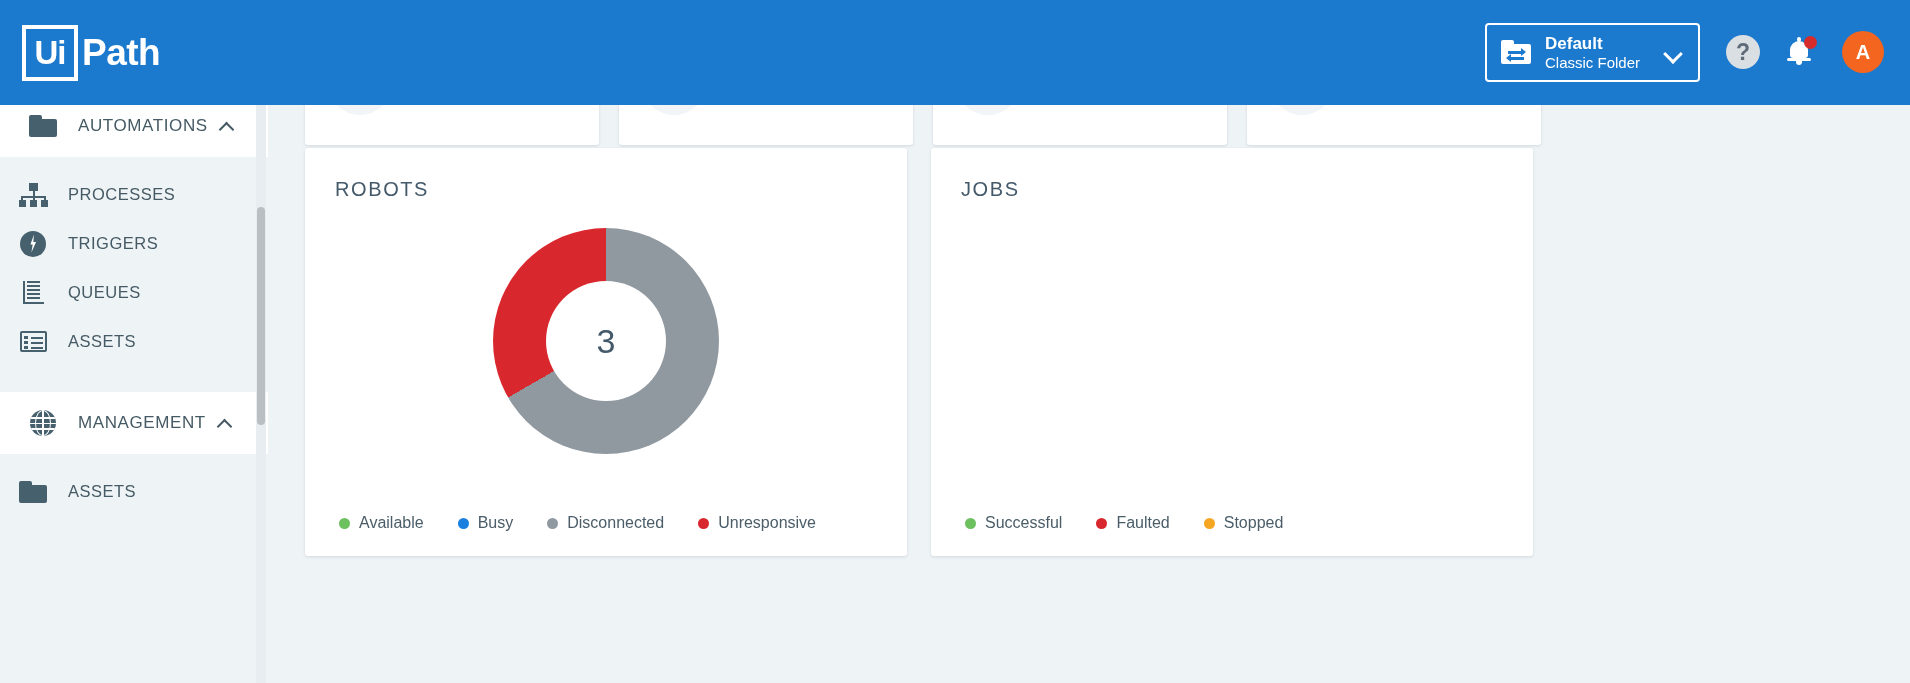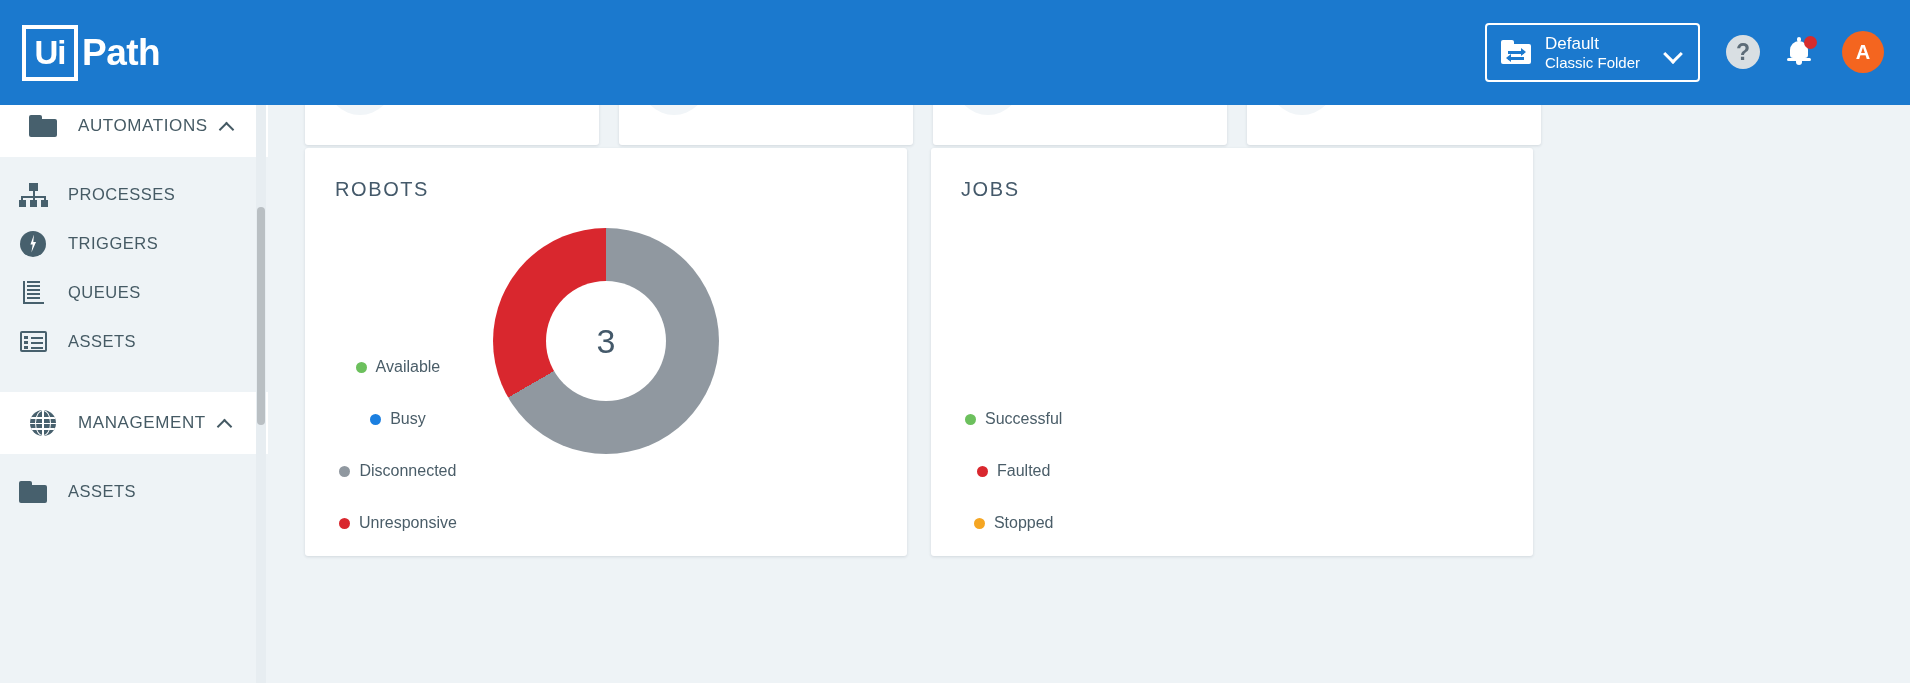--- a/index.html
+++ b/index.html
@@ -65,21 +65,21 @@
   }
   .folder-ico .h1 {
     left: 20px; top: 8px;
     border-width: 4px 0 4px 5px; border-color: transparent transparent transparent #1b79ce;
   }
   .folder-ico .h2 {
     left: 5px; top: 14px;
     border-width: 4px 5px 4px 0; border-color: transparent #1b79ce transparent transparent;
   }
   .folder-labels { line-height: 1.15; }
-  .folder-labels .l1 { color: #fff; font-size: 17px; font-weight: 400; }
+  .folder-labels .l1 { color: #fff; font-size: 17px; font-weight: 700; }
   .folder-labels .l2 { color: #fff; font-size: 15px; font-weight: 400; }
   .chev {
     margin-left: auto; width: 17px; height: 10px; position: relative;
   }
   .chev::before {
     content: ""; position: absolute; left: 1px; top: 0;
     width: 11px; height: 11px;
     border-right: 3px solid #fff; border-bottom: 3px solid #fff;
     transform: rotate(45deg);
   }
@@ -315,21 +315,21 @@
     position: absolute; left: 50%; top: 50%;
     width: 120px; height: 120px; margin: -60px 0 0 -60px;
     background: #fff; border-radius: 50%;
     display: flex; align-items: center; justify-content: center;
   }
   .donut .hole span {
     color: #44596a; font-size: 34px; font-weight: 400;
   }
   .legend {
     position: absolute; left: 34px; bottom: 24px;
-    display: flex; align-items: center; gap: 34px; flex-direction: column;
+    display: flex; align-items: flex-start; gap: 34px;
   }
   .legend-item { display: flex; align-items: center; gap: 9px; }
   .legend-dot { width: 11px; height: 11px; border-radius: 50%; flex: 0 0 auto; }
   .legend-label { color: #4a5d68; font-size: 16px; }
 </style>
 </head>
 <body>
 
 <div class="app">
 

